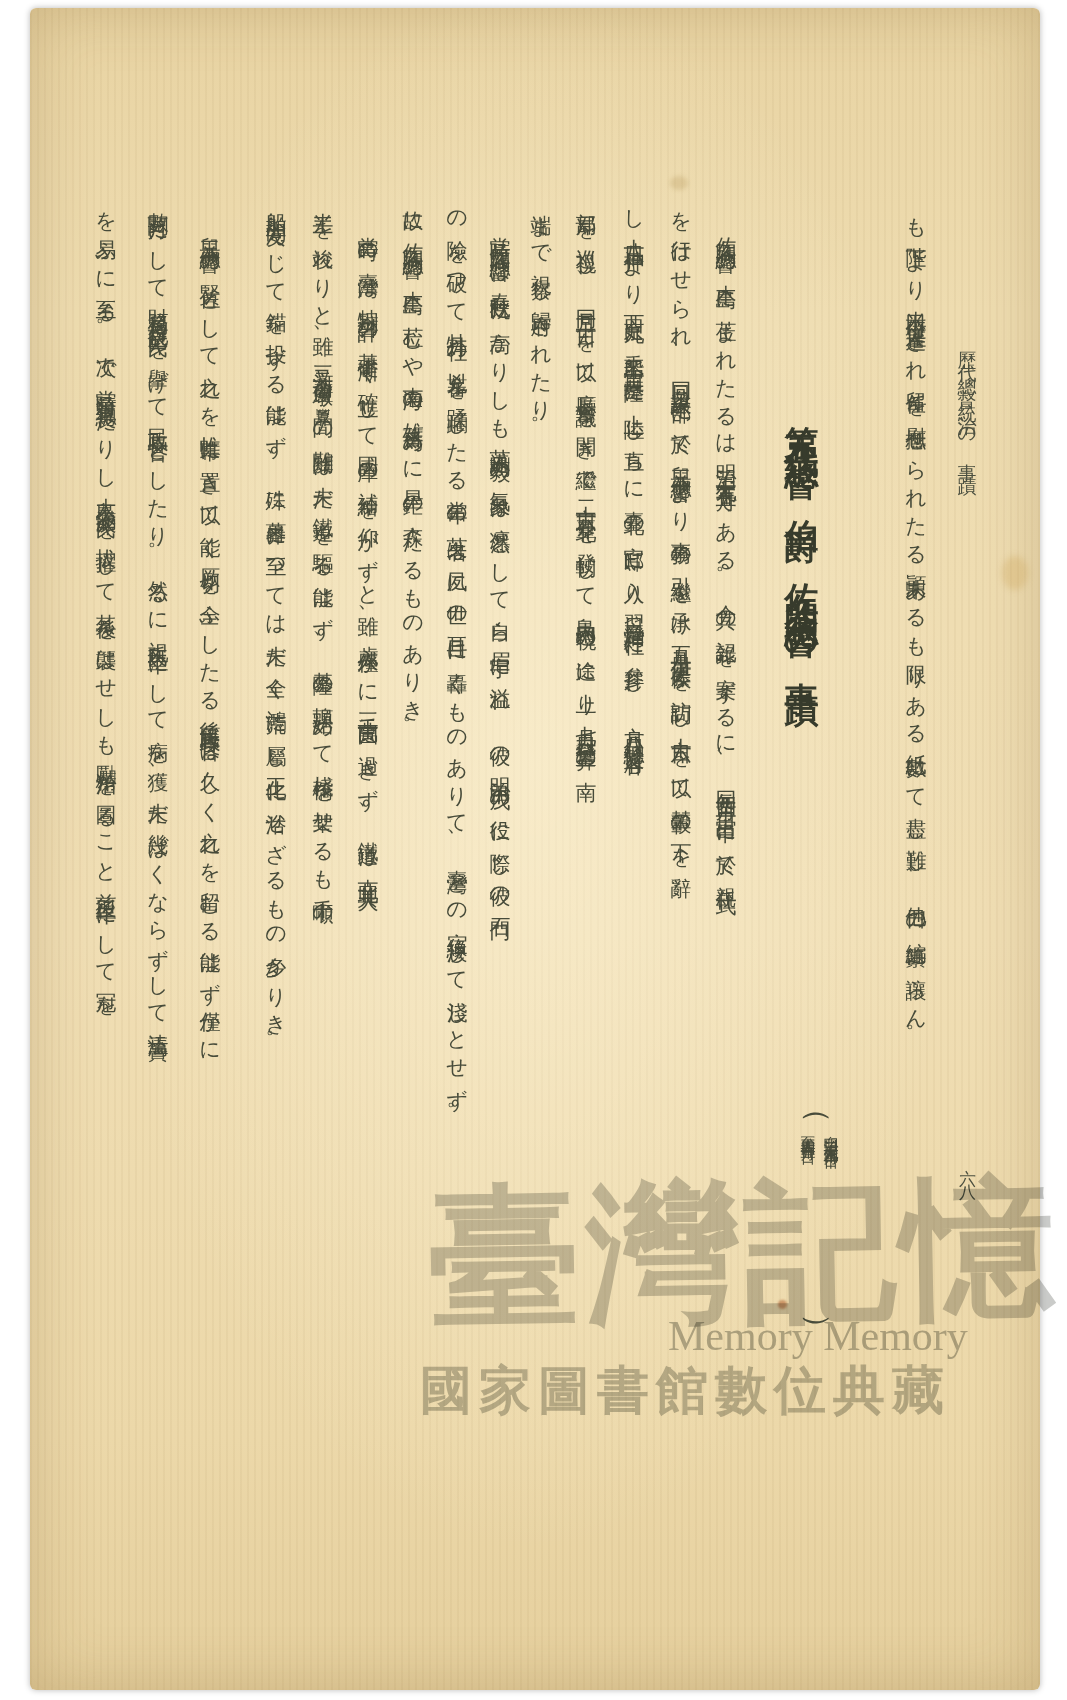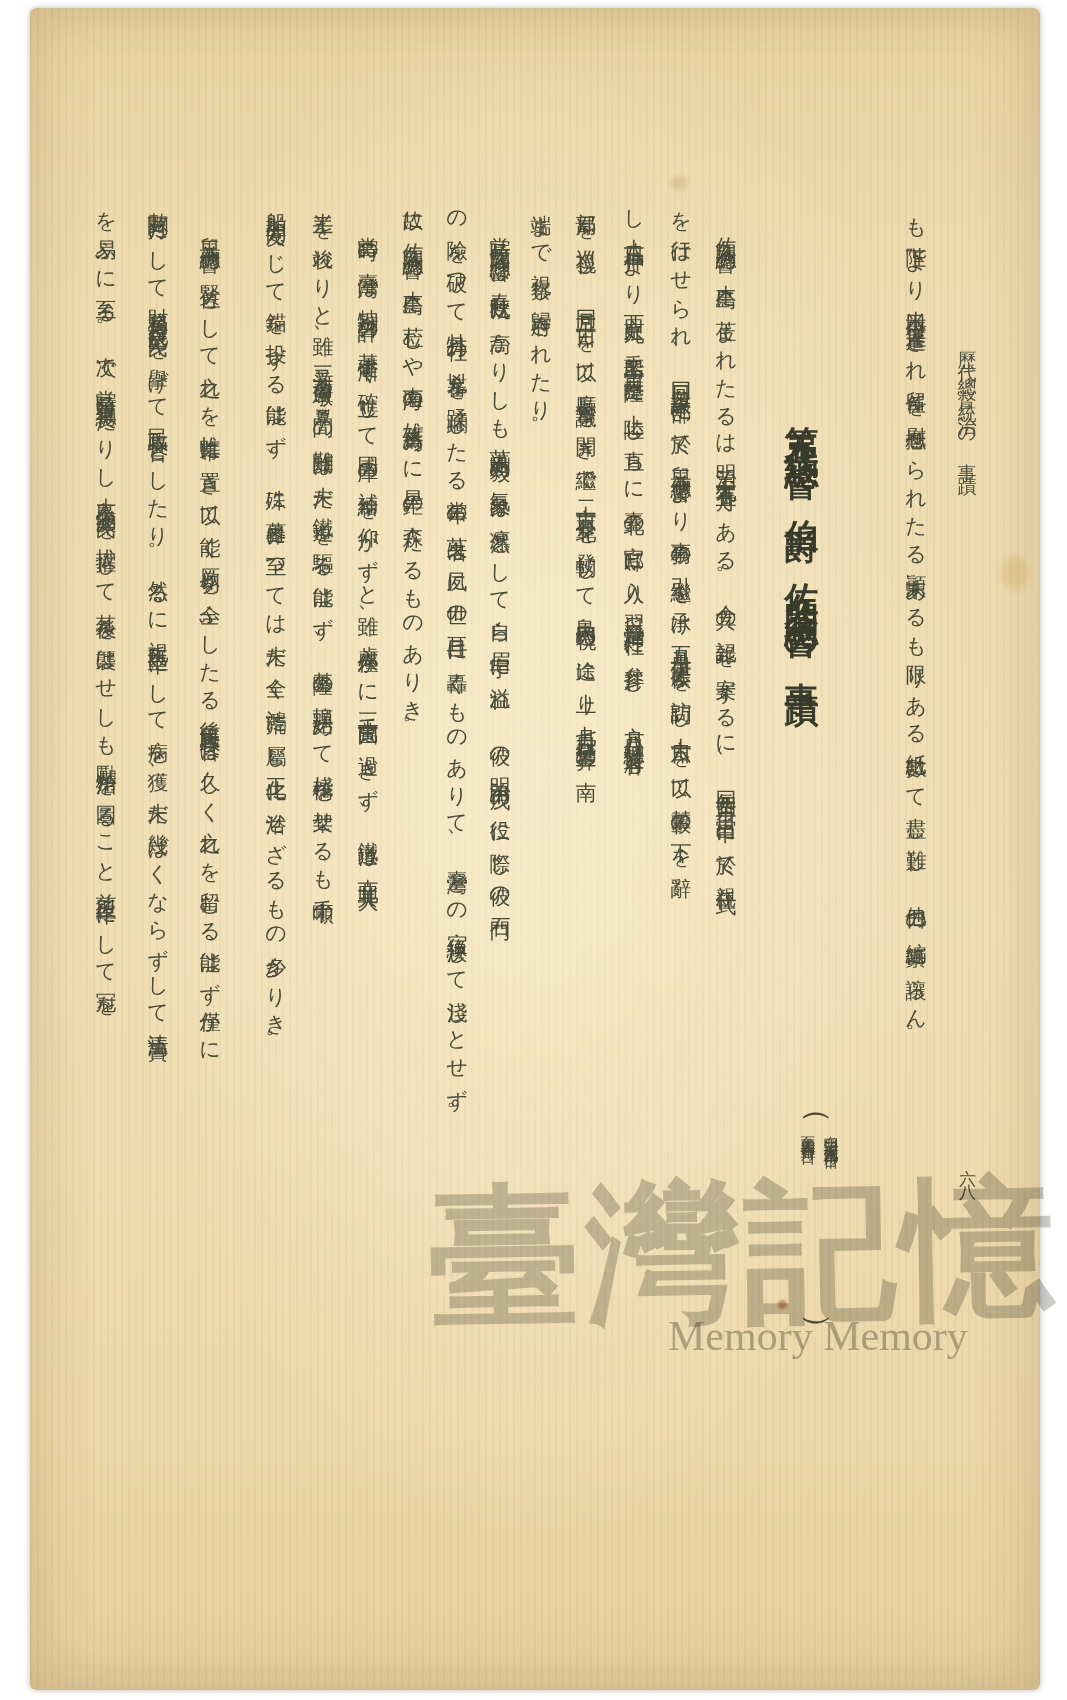--- a/index.html
+++ b/index.html
@@ -76,13 +76,14 @@
     <div class="v body-col" style="left:108px;top:188px;">數閱月にして財務局長祝辰巳氏を擧げて民政長官としたり。然るに祝氏不幸にして病を獲、未だ幾ばくならずして溘焉簀</div>
     <div class="v body-col" style="left:56px;top:188px;">を易ふに至る。次で當時警視總長たりし大島久滿次氏を拔擢して其後を襲はせしも勵精治を圖ること前後三年にして冠を</div>
 
     <div class="stain stain1"></div>
     <div class="stain stain2"></div>
     <div class="stain stain3"></div>
   </div>
 
   <div class="wm wm-main">臺灣記憶</div>
   <div class="wm wm-en">Memory Memory</div>
+  <div class="wm wm-cn">國家圖書館數位典藏</div>
 </div>
 
 </body></html>

